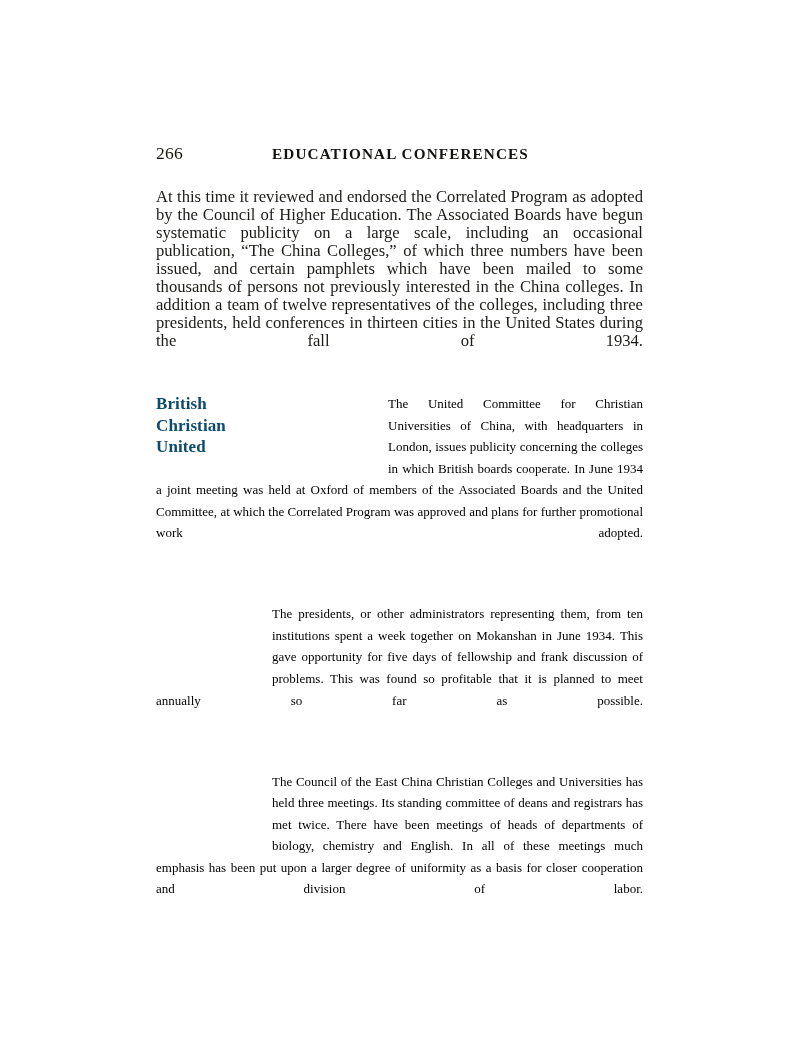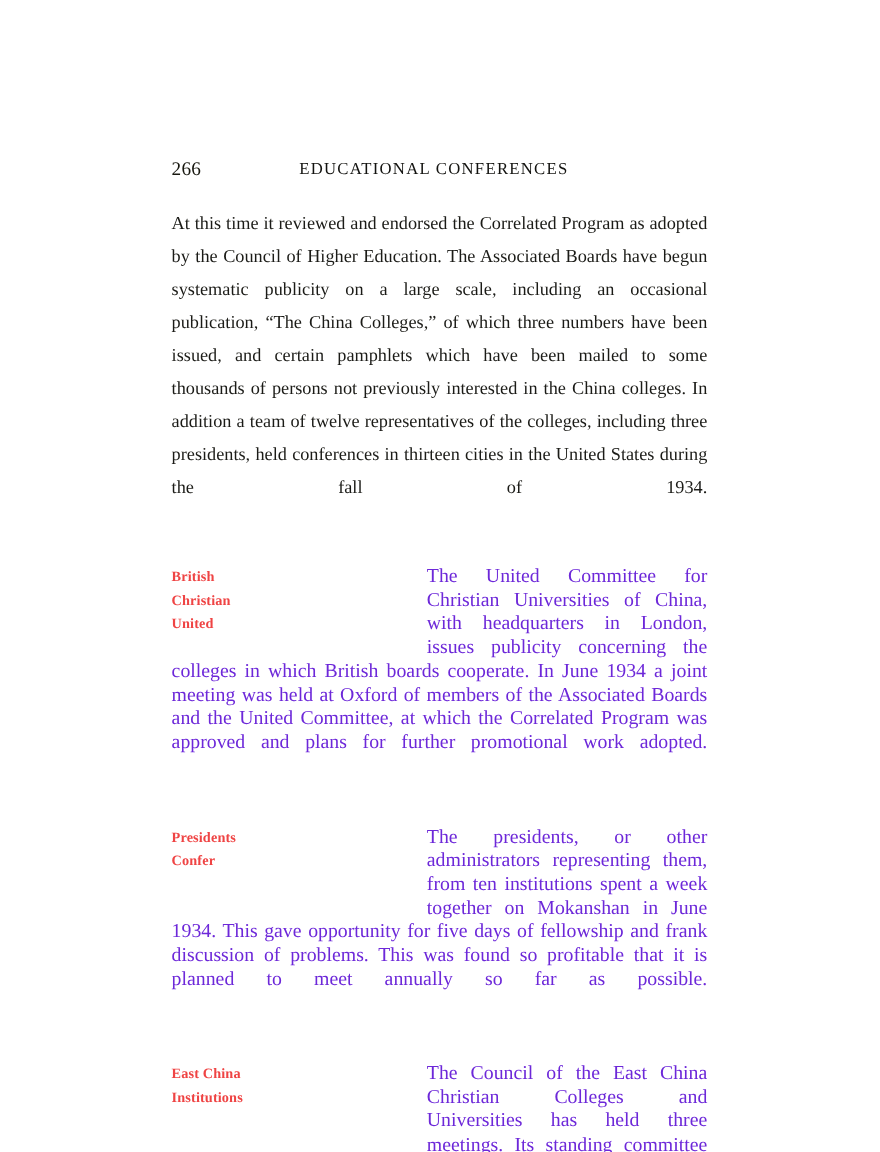--- a/index.html
+++ b/index.html
@@ -39,37 +39,37 @@
     letter-spacing: 0.2px;
     color: #17170f;
   }
 
   .head-title {
     position: absolute;
     left: 116px;
     top: 1px;
     font-size: 15.2px;
     line-height: 22px;
-    font-weight: 400;
+    font-weight: 700;
     letter-spacing: 1.15px;
     color: #131310;
     white-space: nowrap;
   }
 
   
   .textblock {
     position: absolute;
     left: 156px;
     top: 172px;
     width: 487px;
   }
 
   .para {
     font-size: 16.6px;
-    line-height: 30px;
+    line-height: 18px;
     text-align: justify;
     text-justify: inter-word;
     margin: 0 0 11px 0;
     color: #1b1b17;
     word-spacing: 0.1px;
     hyphens: none;
   }
 
   .para:last-child { margin-bottom: 0; }
 
@@ -82,41 +82,41 @@
 
   
   .section {
     margin-top: 25px;
   }
 
   .section .side-heading {
     float: left;
     width: 116px;
     font-weight: 700;
-    font-size: 13px;
+    font-size: 17px;
     line-height: 21.55px;
-    color: #ef4444;
+    color: #0c4a6e;
     letter-spacing: 0.1px;
   }
 
   .side-heading span { display: block; white-space: nowrap; }
 
   
   .section .indent-shim {
     float: left;
     width: 116px;
     height: 86px;
   }
 
   .section .body {
-    font-size: 18px;
+    font-size: 13px;
     line-height: 21.55px;
     text-align: justify;
     text-justify: inter-word;
-    color: #6d28d9;
+    color: #000000;
     hyphens: none;
   }
 
   .section .body::after {
     content: "";
     display: inline-block;
     width: 100%;
   }
 
   .section::after {
@@ -143,31 +143,23 @@
       <div class="side-heading">
         <span>British</span>
         <span>Christian</span>
         <span>United</span>
       </div>
       <div class="indent-shim"></div>
       <p class="body">The United Committee for Christian Universities of China, with headquarters in London, issues publicity concerning the colleges in which British boards cooperate. In June 1934 a joint meeting was held at Oxford of members of the Associated Boards and the United Committee, at which the Correlated Program was approved and plans for further promotional work adopted.</p>
     </div>
 
     <div class="section">
-      <div class="side-heading">
-        <span>Presidents</span>
-        <span>Confer</span>
-      </div>
       <div class="indent-shim"></div>
       <p class="body">The presidents, or other administrators representing them, from ten institutions spent a week together on Mokanshan in June 1934.  This gave opportunity for five days of fellowship and frank discussion of problems.  This was found so profitable that it is planned to meet annually so far as possible.</p>
     </div>
 
     <div class="section">
-      <div class="side-heading">
-        <span>East China</span>
-        <span>Institutions</span>
-      </div>
       <div class="indent-shim"></div>
       <p class="body">The Council of the East China Christian Colleges and Universities has held three meetings.  Its standing committee of deans and registrars has met twice.  There have been meetings of heads of departments of biology, chemistry and English. In all of these meetings much emphasis has been put upon a larger degree of uniformity as a basis for closer cooperation and division of labor.</p>
     </div>
 
   </div>
 </div>
 
 </body></html>

